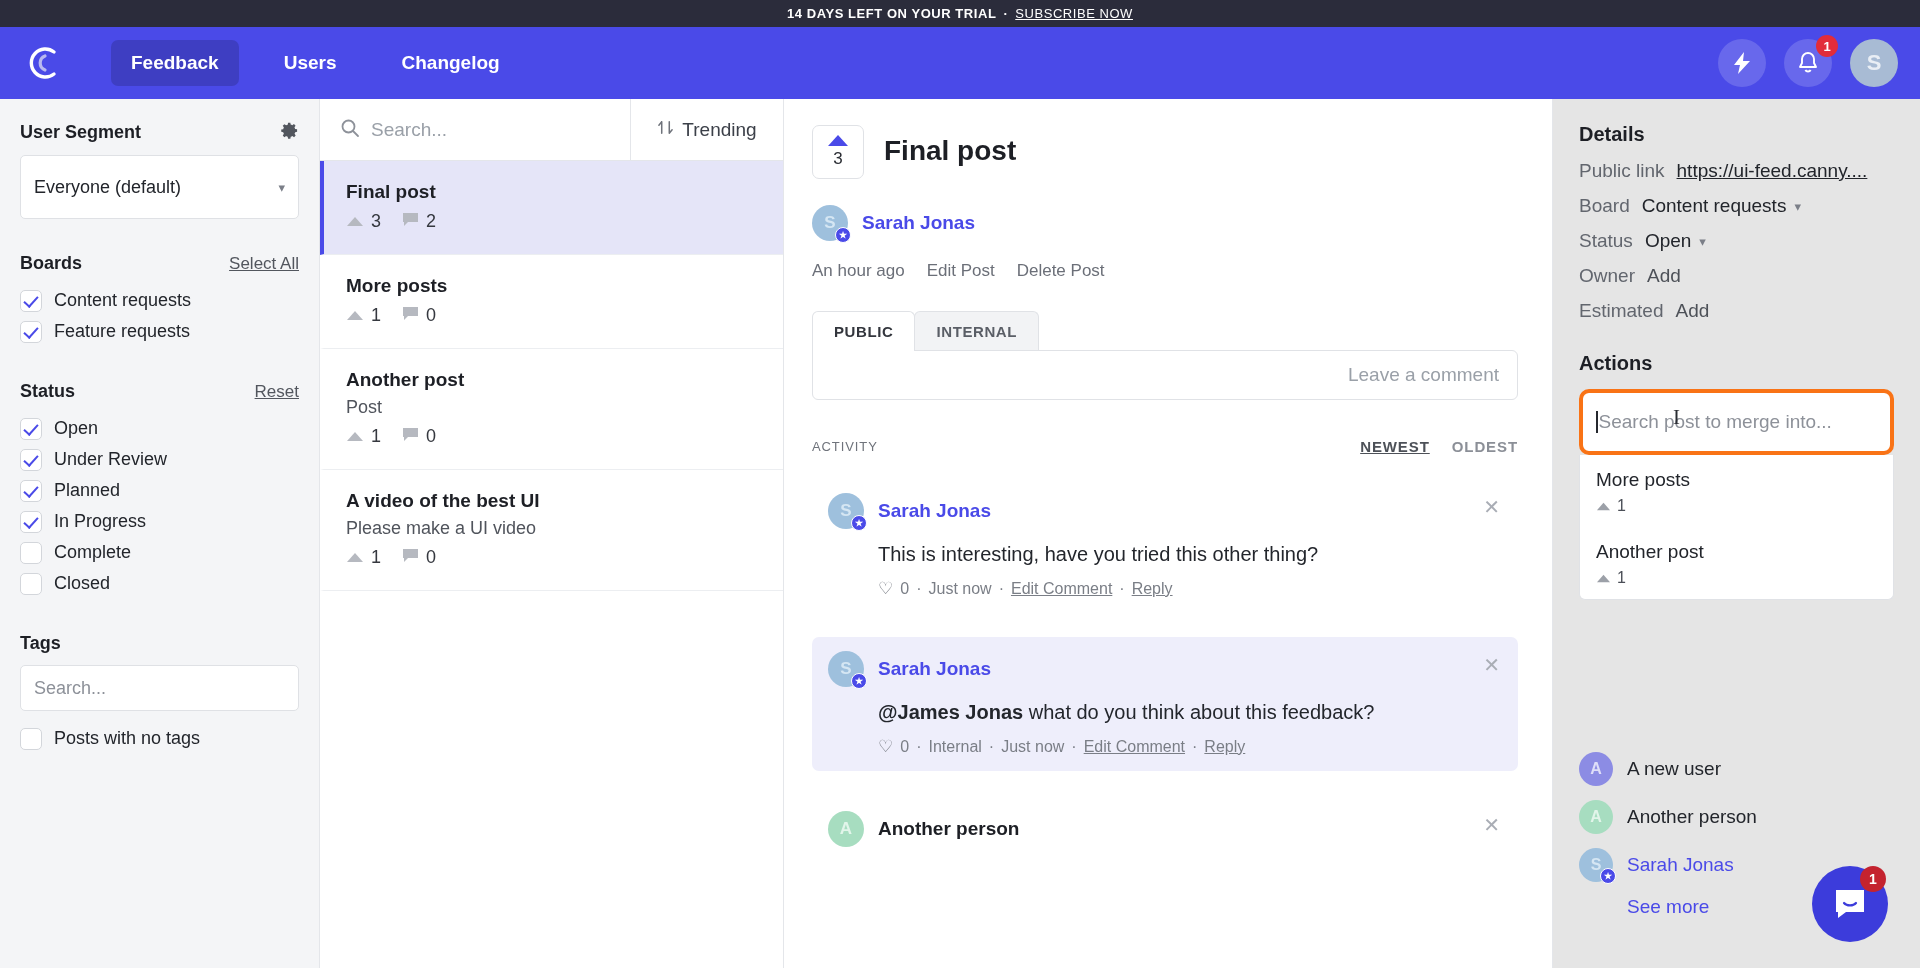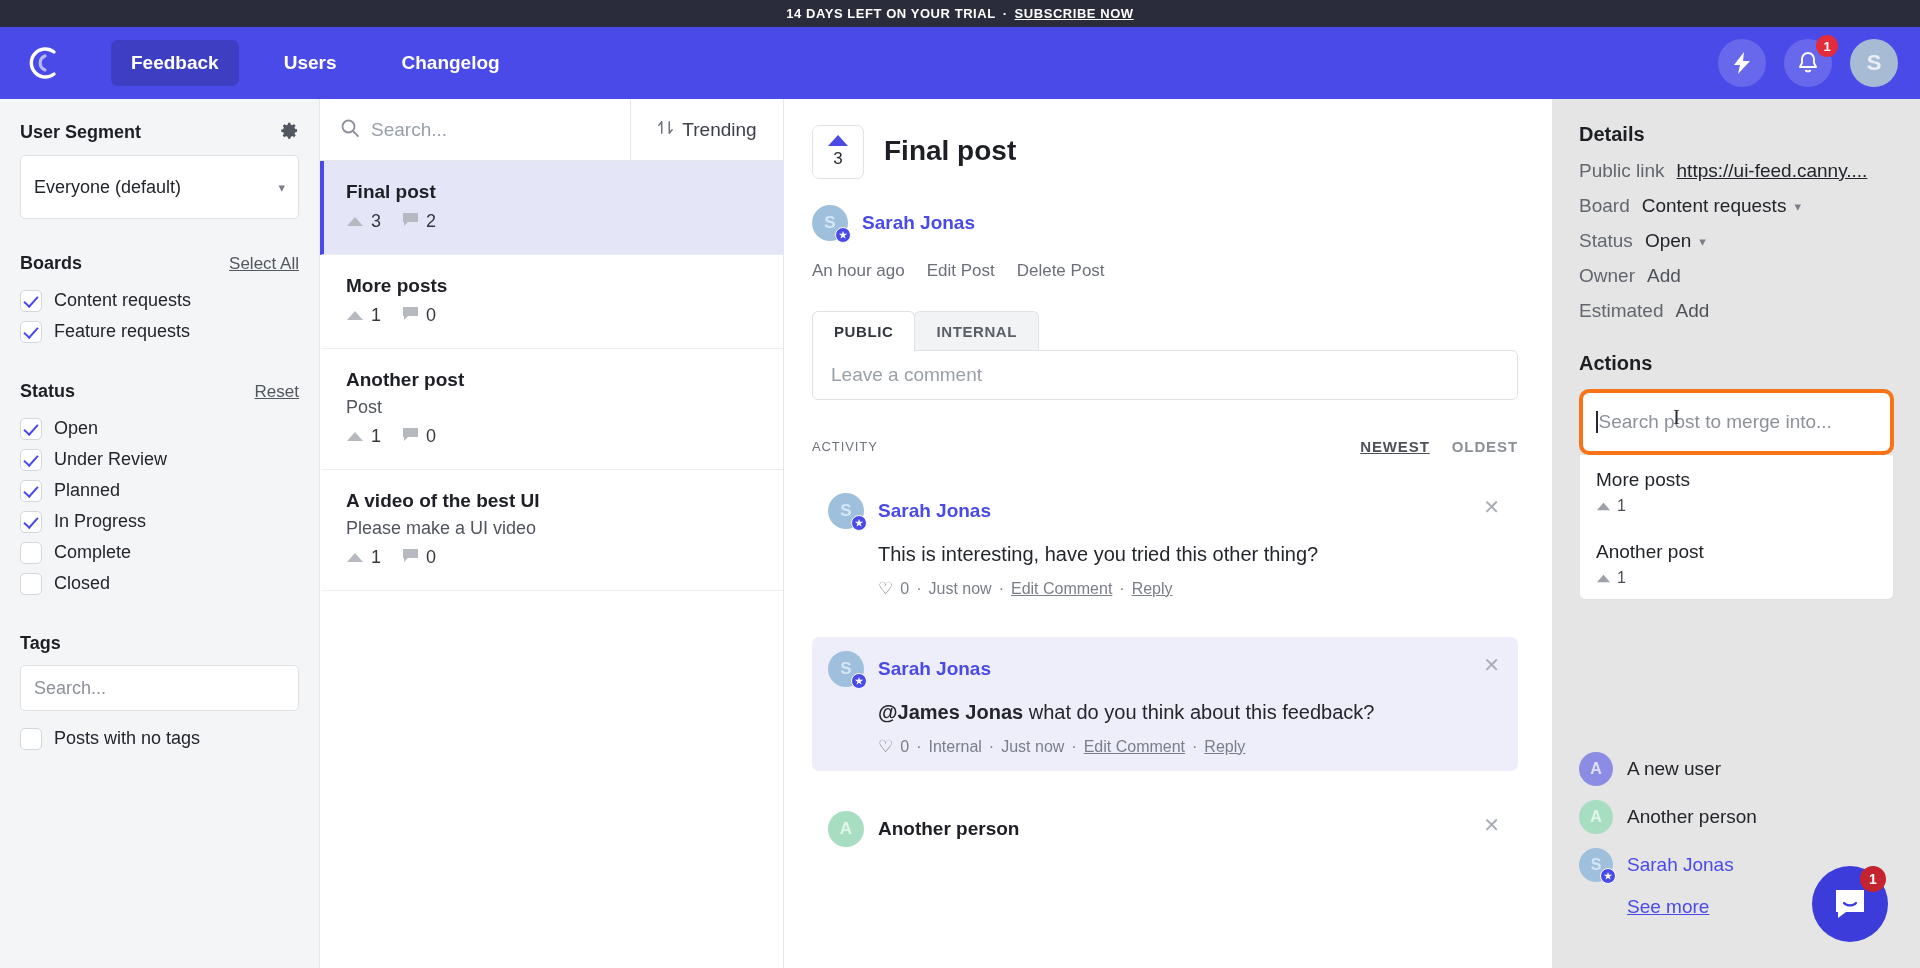--- a/index.html
+++ b/index.html
@@ -11,21 +11,21 @@
     -webkit-font-smoothing: antialiased;
   }
 
   
   .trial-banner {
     height: 27px; background: #2b2c3b; color: #ffffff;
     display: flex; align-items: center; justify-content: center;
     font-size: 13px; font-weight: bold; letter-spacing: .55px;
   }
   .trial-banner .sep { margin: 0 7px; font-weight: bold; }
-  .trial-banner a { color: #fff; text-decoration: underline; font-weight: bold; letter-spacing:.55px;}
+  .trial-banner a { color: #fff; text-decoration: underline; font-weight: normal; letter-spacing:.55px;}
 
   
   .topnav {
     height: 72px; background: #4a4ae8;
     display: flex; align-items: center; padding: 0 22px 0 18px;
   }
   .logo { width: 48px; height: 48px; display:flex; align-items:center; justify-content:center; margin-right: 24px;}
   .nav-links { display: flex; align-items: center; gap: 4px; }
   .nav-link {
     color: #ffffff; font-size: 19px; font-weight: bold;
@@ -166,21 +166,21 @@
     padding: 11px 21px; font-size: 15px; font-weight: bold; letter-spacing:.6px;
     border:1px solid #e0e2e6; border-bottom:0; border-radius: 6px 6px 0 0;
     color:#5a5e66; background:#f2f3f5; cursor: pointer; position: relative;
   }
   .tab.active { background:#fff; color:#33363d; z-index:2; }
   .tab + .tab { margin-left:-1px; }
   .comment-box {
     border:1px solid #e0e2e6; border-radius: 0 6px 6px 6px; height: 50px;
     display:flex; align-items:center; padding: 0 18px; margin-top: -1px; position:relative; z-index:1;
   }
-  .comment-box input { border:0;outline:0;width:100%;font-size:19px;font-family:inherit;background:transparent;color:#22252b;}
+  .comment-box input { border:0;outline:0;width:100%;font-size:19px;font-family:inherit;background:transparent;color:#22252b;text-align:right;}
   .comment-box input::placeholder { color:#9aa0a8; }
 
   .activity-bar { display:flex; align-items:center; margin-top: 38px; }
   .activity-bar .lbl { font-size: 13px; letter-spacing:.9px; color:#6f737b; font-weight: normal;}
   .activity-bar .sorts { margin-left:auto; display:flex; gap: 22px; }
   .sortopt { font-size:15px; letter-spacing:.9px; color:#8b8f97; cursor:pointer; font-weight: bold;}
   .sortopt.on { color:#4d5158; text-decoration: underline; }
 
   .cmt { margin-top: 24px; padding: 14px 16px 14px 16px; border-radius: 7px; position:relative;}
   .cmt.internal { background:#eeeefb; }
@@ -249,21 +249,21 @@
   }
   .promo-thumb .lines { position:absolute; left:3px; top:4px; width:12px; }
   .promo-thumb .lines i { display:block; height:1.5px; background:#d5d7da; margin-bottom:2.5px; }
   .promo-text { font-size: 20px; color:#22252b; line-height: 1.35; }
 
   .voters { margin-top: 152px; }
   .voter { display:flex; align-items:center; gap: 14px; margin-bottom: 14px; }
   .voter .ava { width:34px;height:34px;flex:0 0 34px;font-size:16px;}
   .voter .nm { font-size:19px; color:#22252b; }
   .voter .nm.linked { color:#4a4ae8; cursor:pointer; }
-  .seemore { font-size:19px; color:#4a4ae8; cursor:pointer; margin-left: 48px; text-decoration: underline; }
+  .seemore { font-size:19px; color:#4a4ae8; cursor:pointer; margin-left: 48px; }
 
   .intercom {
     position: fixed; right: 32px; bottom: 26px;
     width: 76px; height: 76px; border-radius: 50%; background:#3c3cdb;
     display:flex; align-items:center; justify-content:center; cursor:pointer;
   }
   .intercom .ibadge {
     position:absolute; right: 2px; top: 0;
     width: 26px; height: 26px; border-radius:50%; background:#c4232f; color:#fff;
     font-size:14px; font-weight:bold; display:flex; align-items:center; justify-content:center;

